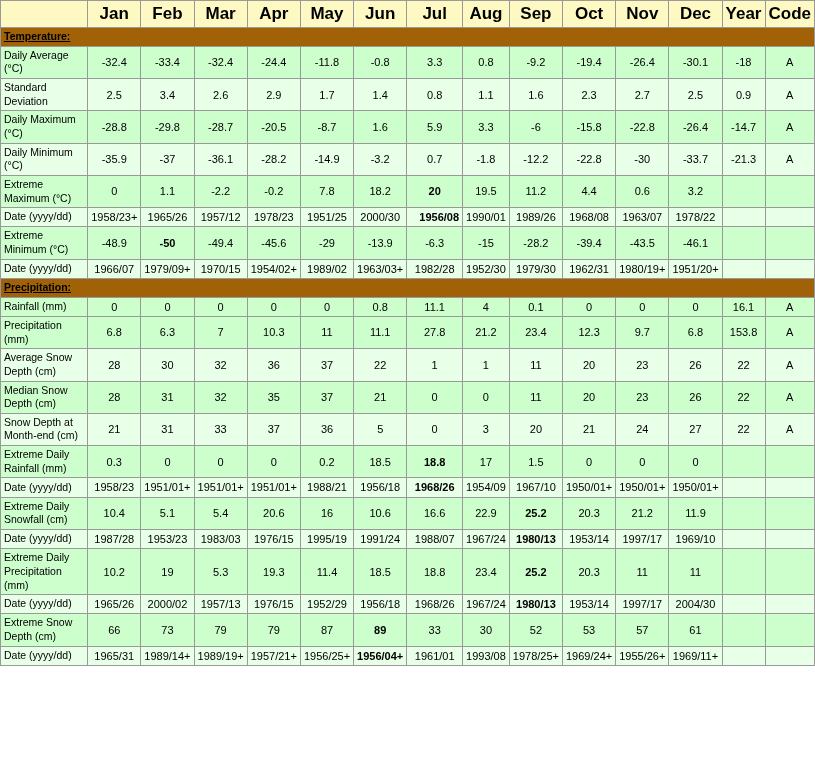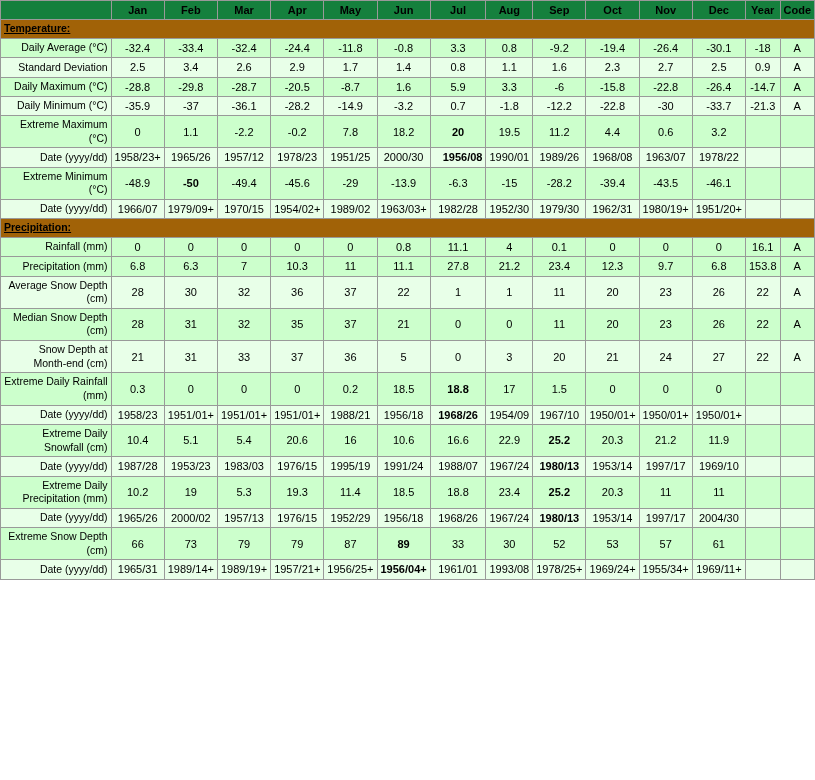--- a/index.html
+++ b/index.html
@@ -1,20 +1,20 @@
 <!DOCTYPE html>
 <html><head>
   <meta charset="utf-8">
   <style>
     * { margin: 0; padding: 0; box-sizing: border-box; }
     body { font-family: Arial, sans-serif; font-size: 11px; background: #fff; }
     table { border-collapse: collapse; width: 815px; }
     th, td { border: 1px solid #999; padding: 2px 3px; text-align: center; vertical-align: middle; line-height: 1.3; }
-    td:first-child { text-align: right; font-size: 10.5px; }
-    .header-row th { background: #15803d; font-weight: bold; font-size: 11px; }
+    td:first-child { text-align: left; font-size: 10.5px; }
+    .header-row th { background: #fef9c3; font-weight: bold; font-size: 17px; }
     .section-header td { background: #a16207; font-weight: bold; text-align: left; }
     .row-green { background: #ccffcc; }
     .row-light { background: #e8ffe8; }
     .underline { text-decoration: underline; }
     .label-cell { font-weight: normal; }
   </style>
 </head>
 <body>
 
 <table>
@@ -389,19 +389,19 @@
         <td>1965/31</td>
         <td>1989/14+</td>
         <td>1989/19+</td>
         <td>1957/21+</td>
         <td>1956/25+</td>
         <td style="font-weight: bold;">1956/04+</td>
         <td>1961/01</td>
         <td>1993/08</td>
         <td>1978/25+</td>
         <td>1969/24+</td>
-        <td>1955/34+</td>
+        <td>1955/26+</td>
         <td>1969/11+</td>
         <td></td>
         <td></td>
       </tr>
     </tbody>
 </table>
 
 </body></html>

